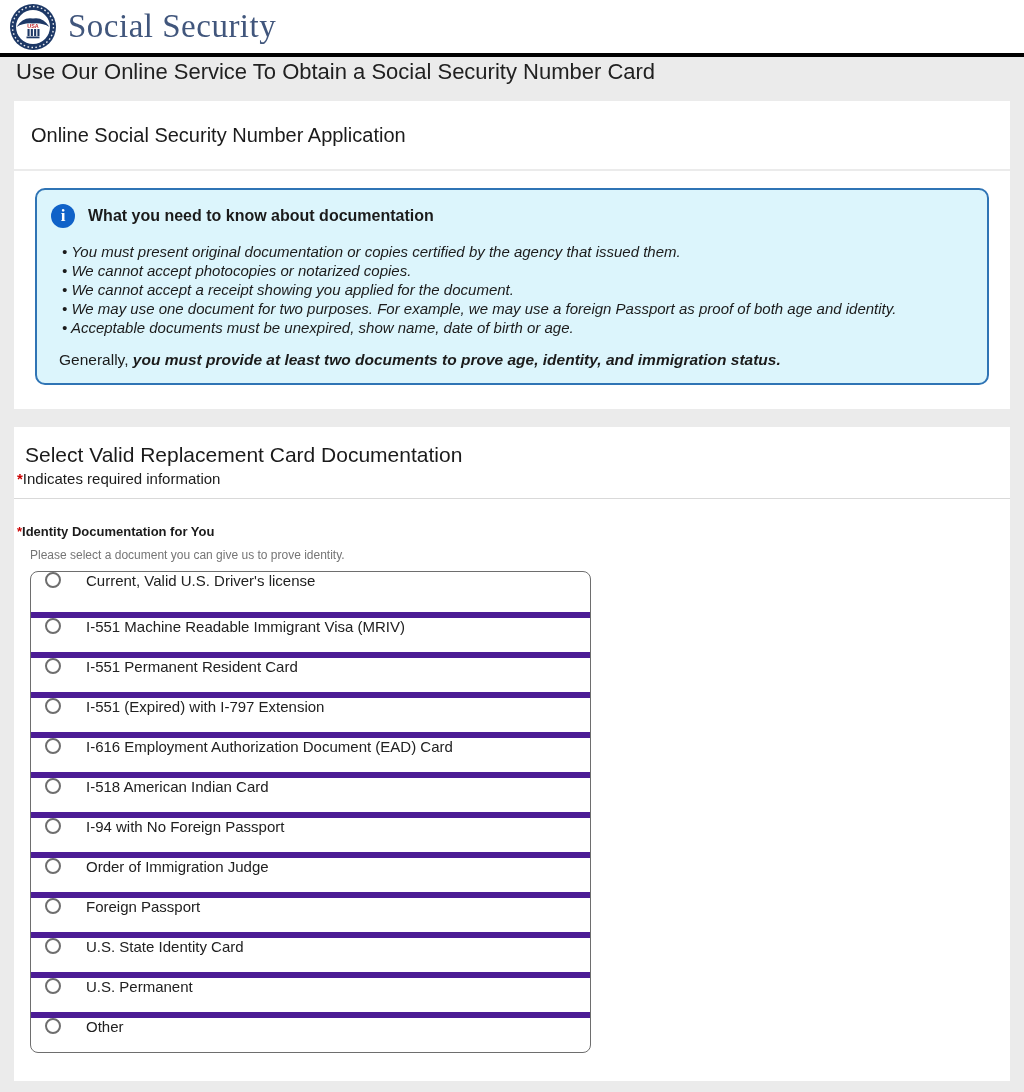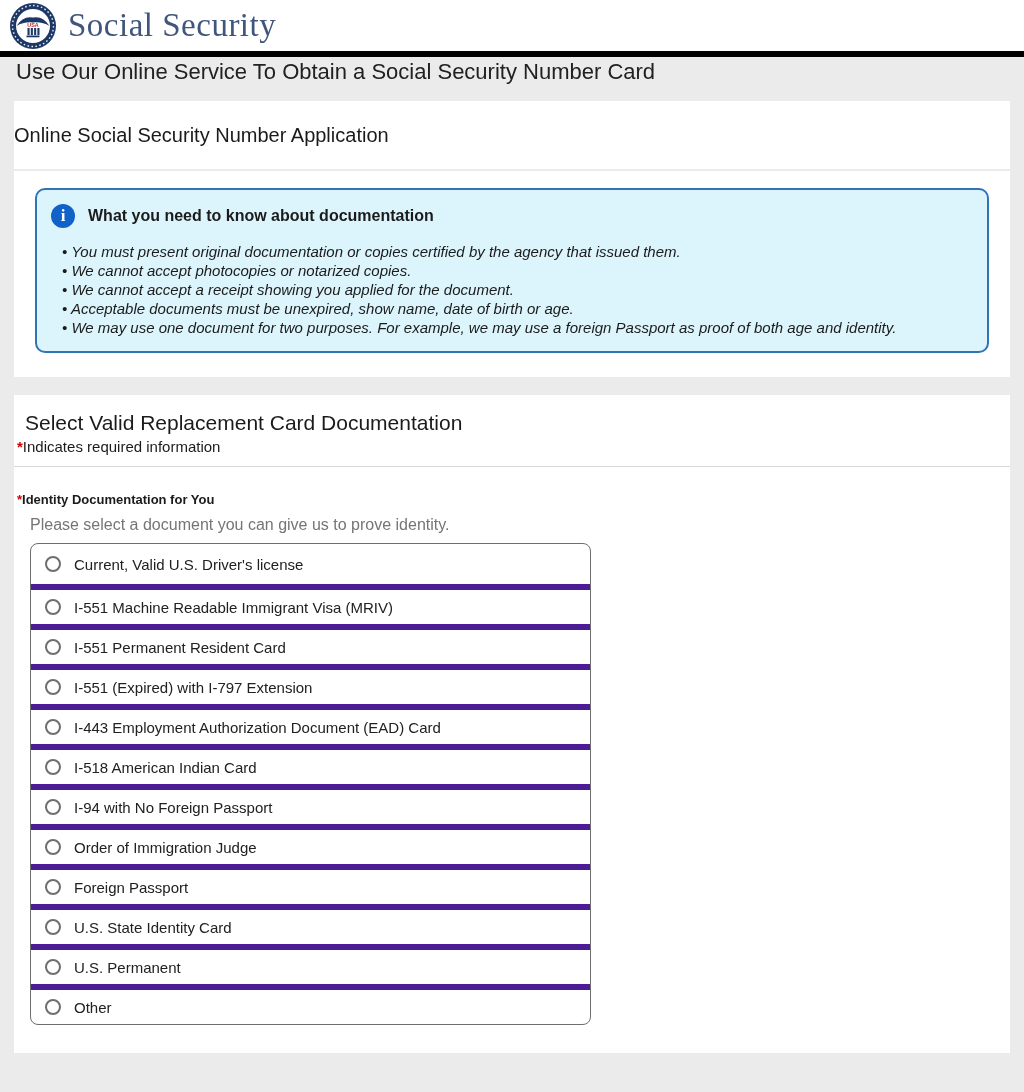--- a/index.html
+++ b/index.html
@@ -12,21 +12,21 @@
     overflow: hidden;
   }
 
   
   .site-header {
     height: 57px;
     background: #ffffff;
     display: flex;
     align-items: center;
     padding-left: 10px;
-    border-bottom: 6px solid #000000;
+    border-bottom: 4px solid #000000;
   }
   .seal { width: 46px; height: 46px; flex: 0 0 auto; }
   .brand {
     font-family: "Liberation Serif", serif;
     font-size: 33px;
     color: #41567c;
     margin-left: 12px;
     letter-spacing: 0.5px;
   }
 
@@ -39,20 +39,21 @@
     padding: 4px 2px 18px 2px;
     line-height: 22px;
   }
   .card { background: #ffffff; }
 
   
   .card-app-title {
     height: 68px;
     display: flex;
     align-items: center;
+    padding-left: 17px;
     margin-bottom: 2px;
   }
   .app-title { font-size: 20px; font-weight: 400; color: #1b1b1b; }
 
   
   .card-info { padding: 17px 21px 24px 21px; }
   .info-box {
     background: #dcf5fc;
     border: 2px solid #2f74b5;
     border-radius: 10px;
@@ -90,36 +91,37 @@
     color: #1b1b1b;
     margin-left: -5px;
     line-height: 24px;
   }
   .required-note { margin: 3px 0 0 -13px; font-size: 15px; }
   .req-star { color: #cc0000; font-weight: bold; }
   .docs-divider { border: none; border-top: 1px solid #d9d9d9; margin: 11px -16px 0 -16px; }
 
   .field-label-row { margin: 25px 0 0 -13px; font-size: 13px; }
   .field-label { font-weight: bold; }
-  .field-hint { margin-top: 9px; font-size: 16px; color: #757575; }
+  .field-hint { margin-top: 9px; font-size: 12px; color: #757575; }
 
   .options-list {
     margin-top: 9px;
     width: 561px;
     border: 1px solid #6e6e6e;
     border-radius: 8px;
     background: #ffffff;
     overflow: hidden;
   }
   .option-row {
     height: 40px;
     display: flex;
-    align-items: center;
+    align-items: flex-start;
     padding-left: 14px;
     cursor: pointer;
+    gap: 12px;
   }
   .option-row + .option-row { border-top: 6px solid #4c1d95; }
   .radio {
     width: 16px; height: 16px;
     border: 2px solid #6e6e6e;
     border-radius: 50%;
     background: #ffffff;
     flex: 0 0 auto;
   }
   .option-label { margin-left: 13px; font-size: 15px; color: #212121; }
@@ -158,24 +160,27 @@
         <span class="info-title">What you need to know about documentation</span>
       </div>
       <ul class="info-bullets">
 
           <li>You must present original documentation or copies certified by the agency that issued them.</li>
 
           <li>We cannot accept photocopies or notarized copies.</li>
 
           <li>We cannot accept a receipt showing you applied for the document.</li>
 
+          <li>We may use one document for two purposes. For example, we may use a foreign Passport as proof of both age and identity.</li>
+
           <li>Acceptable documents must be unexpired, show name, date of birth or age.</li>
-
-          <li>We may use one document for two purposes. For example, we may use a foreign Passport as proof of both age and identity.</li>
         </ul>
+      <p class="info-note">
+        <span>Generally, </span><span class="em">you must provide at least two documents to prove age, identity, and immigration status.</span>
+      </p>
     </div>
   </section>
 
   <section class="card card-docs">
     <h2 class="docs-title">Select Valid Replacement Card Documentation</h2>
     <p class="required-note">
       <span class="req-star">*</span><span>Indicates required information</span>
     </p>
     <hr class="docs-divider">
 
@@ -201,21 +206,21 @@
           <span class="option-label">I-551 Permanent Resident Card</span>
         </div>
 
         <div class="option-row">
           <span class="radio"></span>
           <span class="option-label">I-551 (Expired) with I-797 Extension</span>
         </div>
 
         <div class="option-row">
           <span class="radio"></span>
-          <span class="option-label">I-443 Employment Authorization Document (EAD) Card</span>
+          <span class="option-label">I-616 Employment Authorization Document (EAD) Card</span>
         </div>
 
         <div class="option-row">
           <span class="radio"></span>
           <span class="option-label">I-518 American Indian Card</span>
         </div>
 
         <div class="option-row">
           <span class="radio"></span>
           <span class="option-label">I-94 with No Foreign Passport</span>

